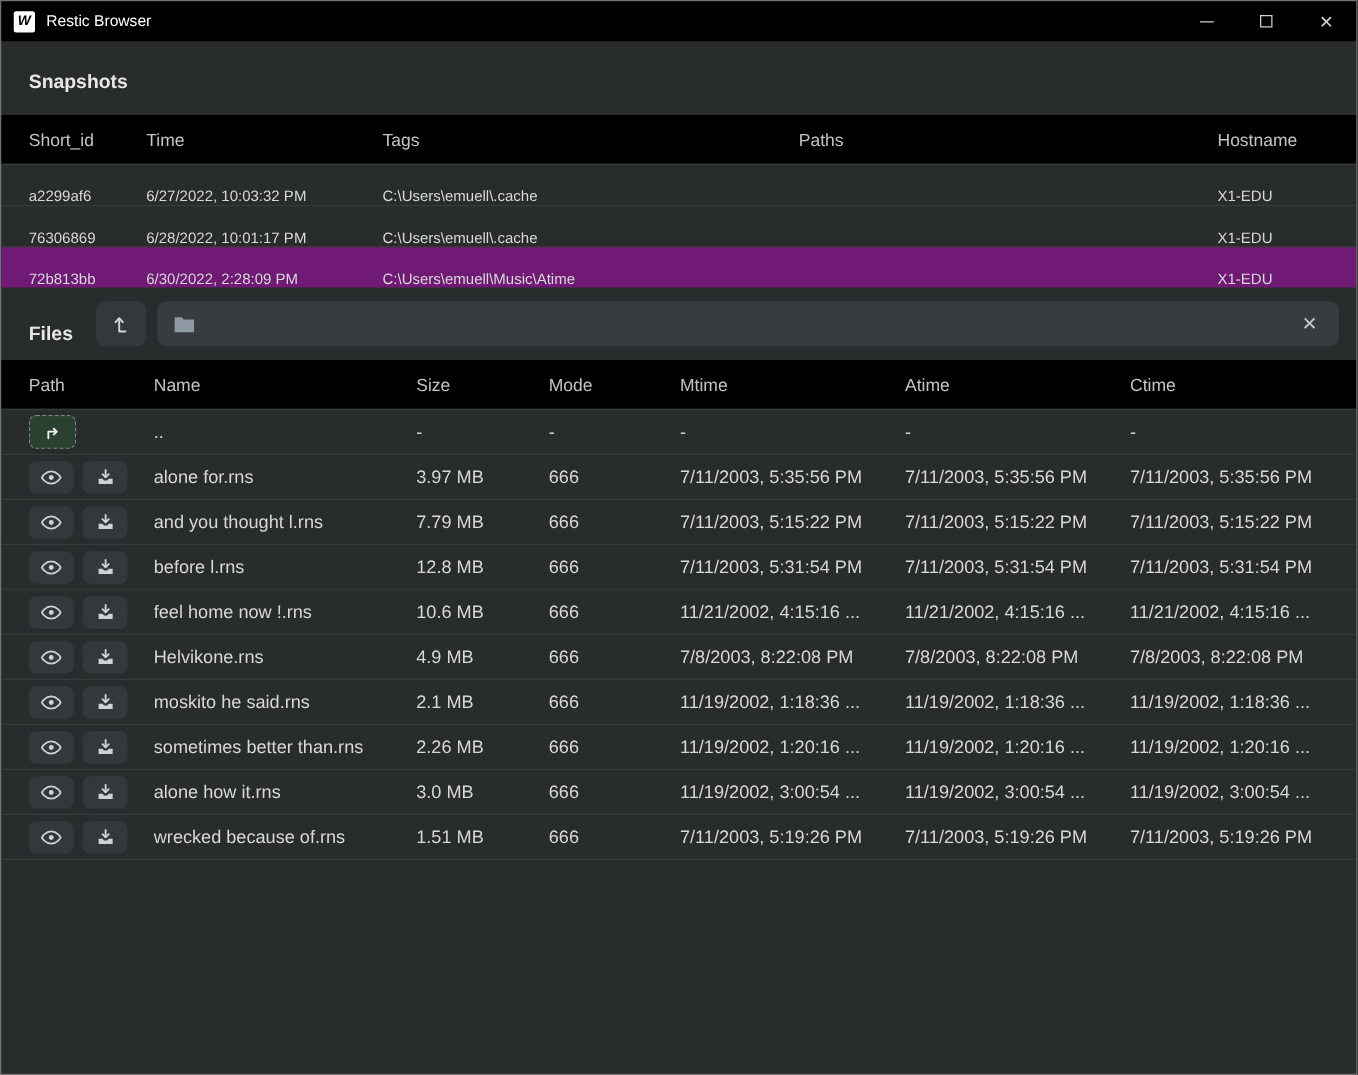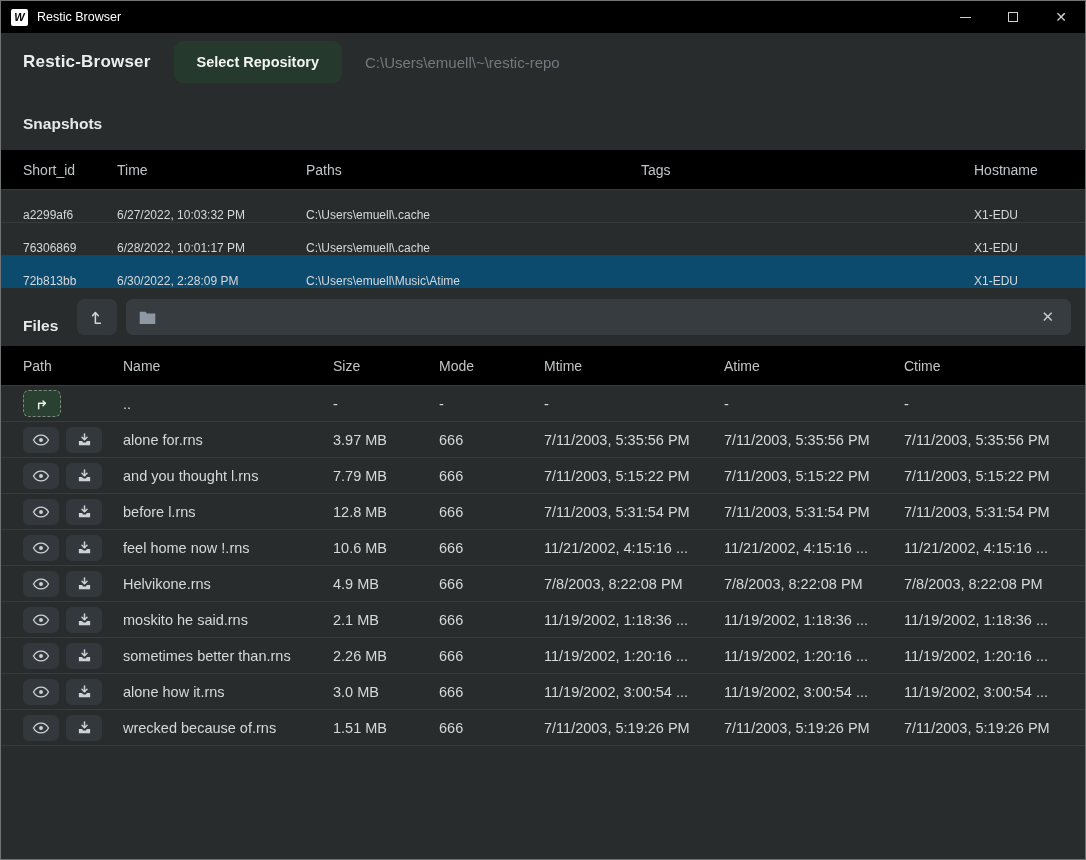--- a/index.html
+++ b/index.html
@@ -53,21 +53,21 @@
   }
   .cell { padding-left:8px; overflow:hidden; white-space:nowrap; }
   
   .sc-id{width:94px;} .sc-time{width:189px;} .sc-paths{width:335px;}
   .sc-tags{width:333px;} .sc-host{flex:1;}
   .snap-row {
     display:flex; align-items:flex-end; height:33px;
     font-size:12px; padding:0 14px; color:#d6d8d9;
     border-top:1px solid #373b3c; cursor:pointer;
   }
-  .snap-row.selected { background:#0c4a6e; }
+  .snap-row.selected { background:#701a75; }
   
   .files-bar { display:flex; align-items:flex-end; margin:11px 14px; gap:9px; }
   .files-heading { font-size:15.5px; font-weight:bold; color:#e6e8e9; padding:0 10px 0 8px; }
   .icon-btn {
     background:#33383c; border:0; border-radius:7px;
     width:40px; height:36px; color:#d3d6d8;
     display:flex; align-items:center; justify-content:center; cursor:pointer;
   }
   .path-bar {
     flex:1; height:36px; background:#373c40; border-radius:7px;
@@ -113,34 +113,29 @@
         </button>
       <button class="win-btn">
           <span class="max-glyph"></span>
         </button>
       <button class="win-btn">
           <span class="close-glyph">✕</span>
         </button>
     </div>
   </div>
 
-  <div class="header">
-    <span class="app-title">Restic-Browser</span>
-    <button class="btn-repo">Select Repository</button>
-    <span class="repo-path">C:\Users\emuell\~\restic-repo</span>
-  </div>
 
   <div class="section-heading">Snapshots</div>
 
   <div>
     <div class="thead">
       <div class="cell sc-id">Short_id</div>
       <div class="cell sc-time">Time</div>
+      <div class="cell sc-tags">Tags</div>
       <div class="cell sc-paths">Paths</div>
-      <div class="cell sc-tags">Tags</div>
       <div class="cell sc-host">Hostname</div>
     </div>
     <div>
   <div class="snap-row row">
     <div class="cell sc-id">a2299af6</div>
     <div class="cell sc-time">6/27/2022, 10:03:32 PM</div>
     <div class="cell sc-paths">C:\Users\emuell\.cache</div>
     <div class="cell sc-tags"></div>
     <div class="cell sc-host">X1-EDU</div>
   </div>

